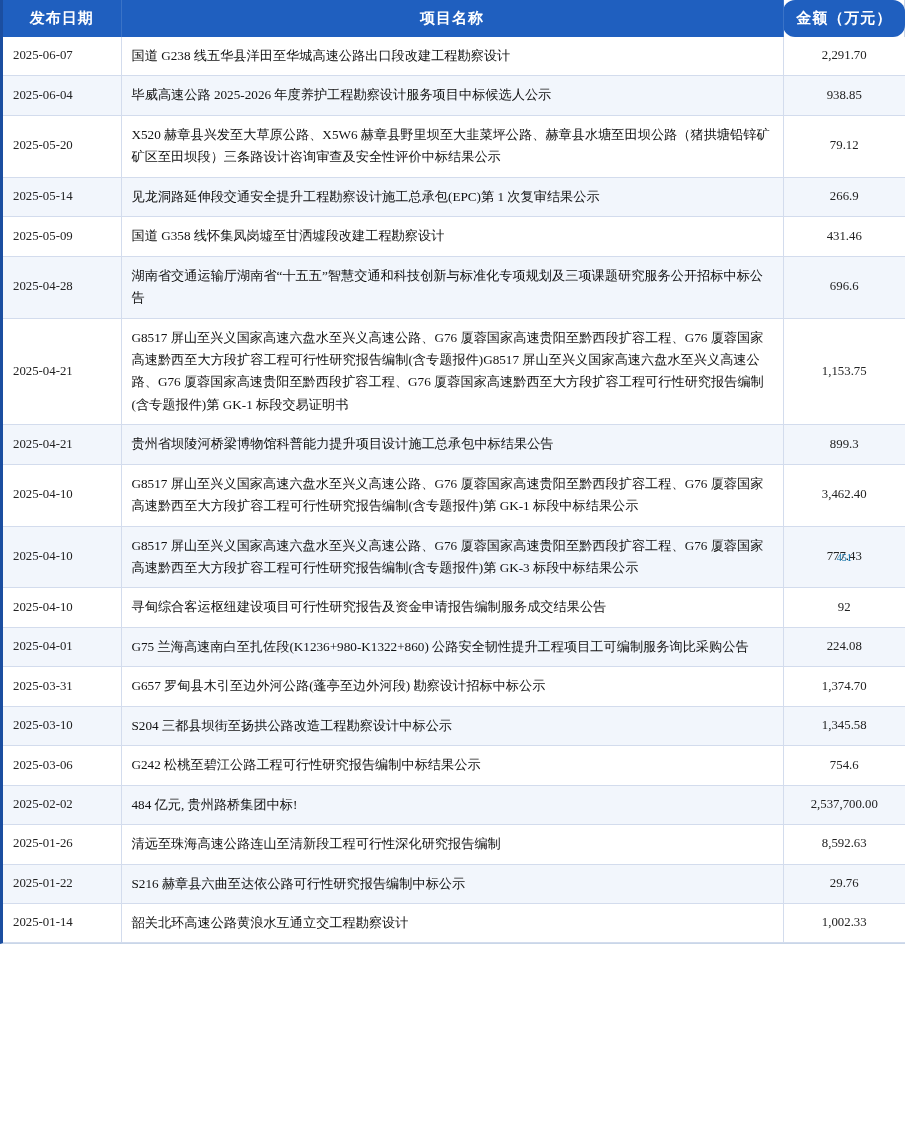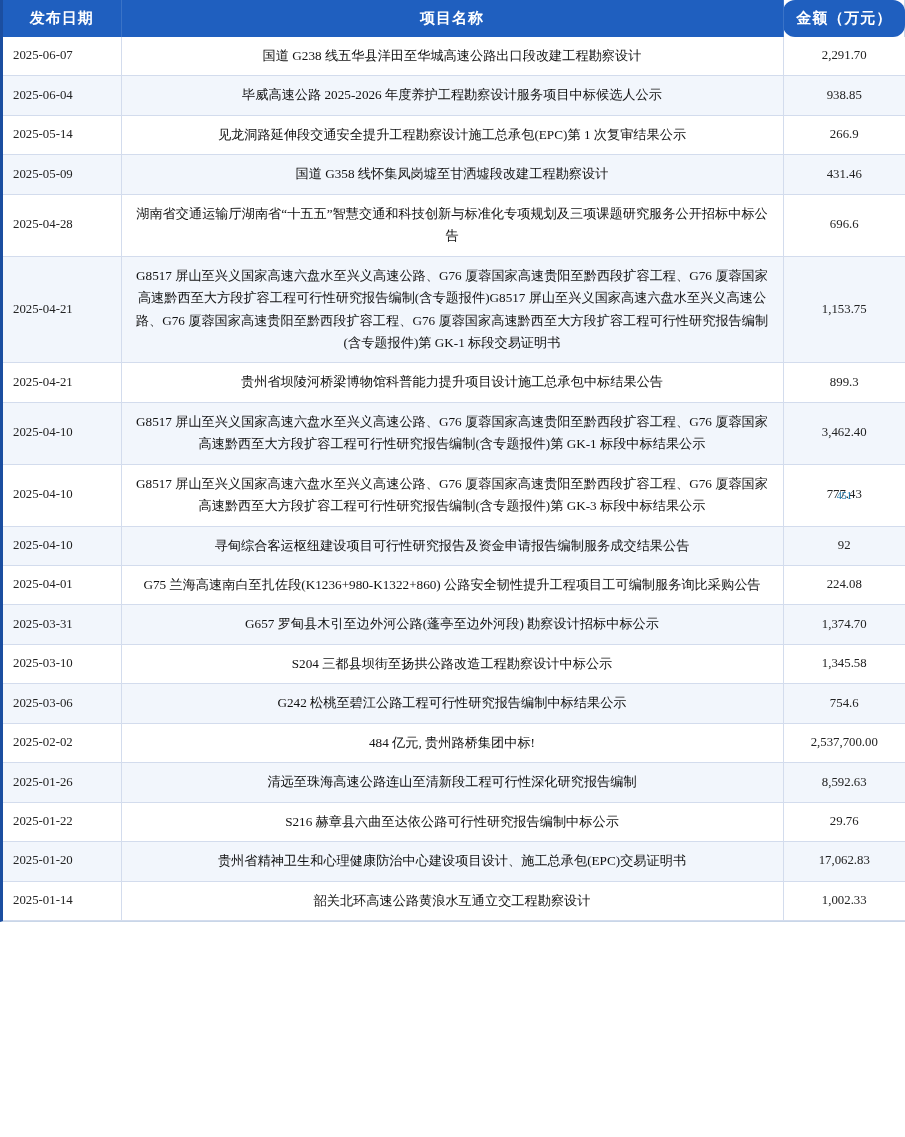--- a/index.html
+++ b/index.html
@@ -50,21 +50,20 @@
   }
   tbody td:last-child { border-right: none; }
 
   td.date {
     text-align: left;
     font-size: 12.8px;
     color: #222;
     white-space: nowrap;
   }
   td.name {
-    text-align: center;
     color: #111;
   }
   td.amount {
     text-align: center;
     font-size: 12.8px;
     color: #222;
     white-space: nowrap;
   }
   tbody tr:nth-child(even) td {
     background: #f2f6fc;
@@ -108,20 +107,25 @@
           <td class="date">2025-06-07</td>
           <td class="name">国道 G238 线五华县洋田至华城高速公路出口段改建工程勘察设计</td>
           <td class="amount">2,291.70</td>
         </tr>
         <tr>
           <td class="date">2025-06-04</td>
           <td class="name">毕威高速公路 2025-2026 年度养护工程勘察设计服务项目中标候选人公示</td>
           <td class="amount">938.85</td>
         </tr>
         <tr>
+          <td class="date">2025-05-20</td>
+          <td class="name">X520 赫章县兴发至大草原公路、X5W6 赫章县野里坝至大韭菜坪公路、赫章县水塘至田坝公路（猪拱塘铅锌矿矿区至田坝段）三条路设计咨询审查及安全性评价中标结果公示</td>
+          <td class="amount">79.12</td>
+        </tr>
+        <tr>
           <td class="date">2025-05-14</td>
           <td class="name">见龙洞路延伸段交通安全提升工程勘察设计施工总承包(EPC)第 1 次复审结果公示</td>
           <td class="amount">266.9</td>
         </tr>
         <tr>
           <td class="date">2025-05-09</td>
           <td class="name">国道 G358 线怀集凤岗墟至甘洒墟段改建工程勘察设计</td>
           <td class="amount">431.46</td>
         </tr>
         <tr>
@@ -183,24 +187,19 @@
           <td class="date">2025-01-26</td>
           <td class="name">清远至珠海高速公路连山至清新段工程可行性深化研究报告编制</td>
           <td class="amount">8,592.63</td>
         </tr>
         <tr>
           <td class="date">2025-01-22</td>
           <td class="name">S216 赫章县六曲至达依公路可行性研究报告编制中标公示</td>
           <td class="amount">29.76</td>
         </tr>
         <tr>
-          <td class="date">2025-01-20</td>
-          <td class="name">贵州省精神卫生和心理健康防治中心建设项目设计、施工总承包(EPC)交易证明书</td>
-          <td class="amount">17,062.83</td>
-        </tr>
-        <tr>
           <td class="date">2025-01-14</td>
           <td class="name">韶关北环高速公路黄浪水互通立交工程勘察设计</td>
           <td class="amount">1,002.33</td>
         </tr>
       </tbody>
   </table>
 </div>
 
 </body></html>

